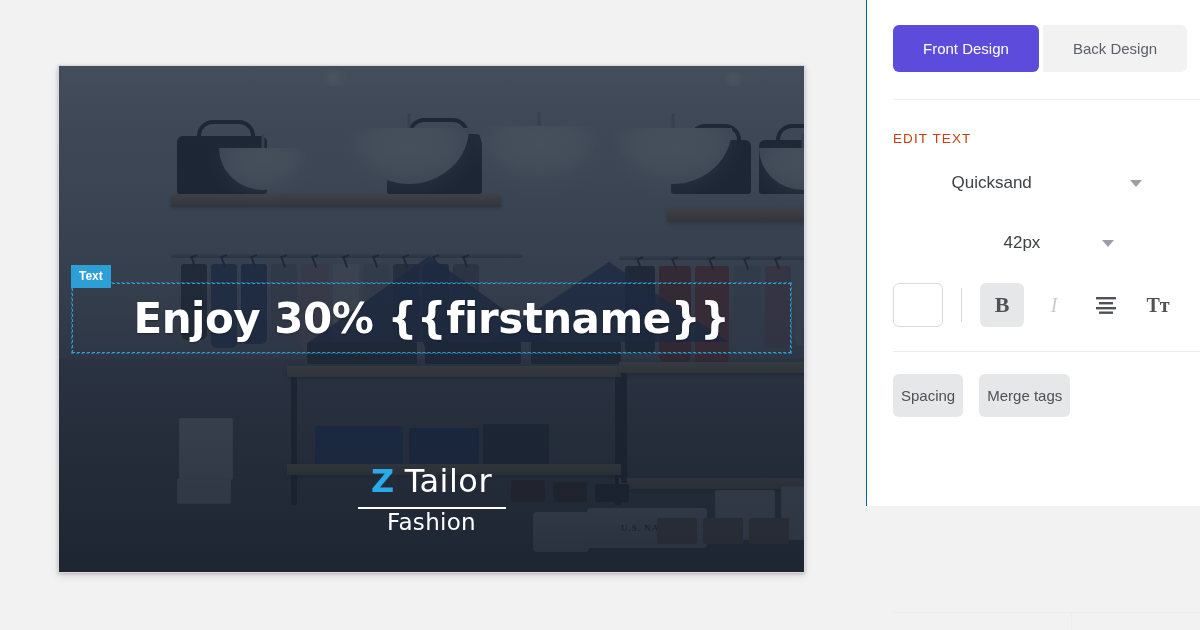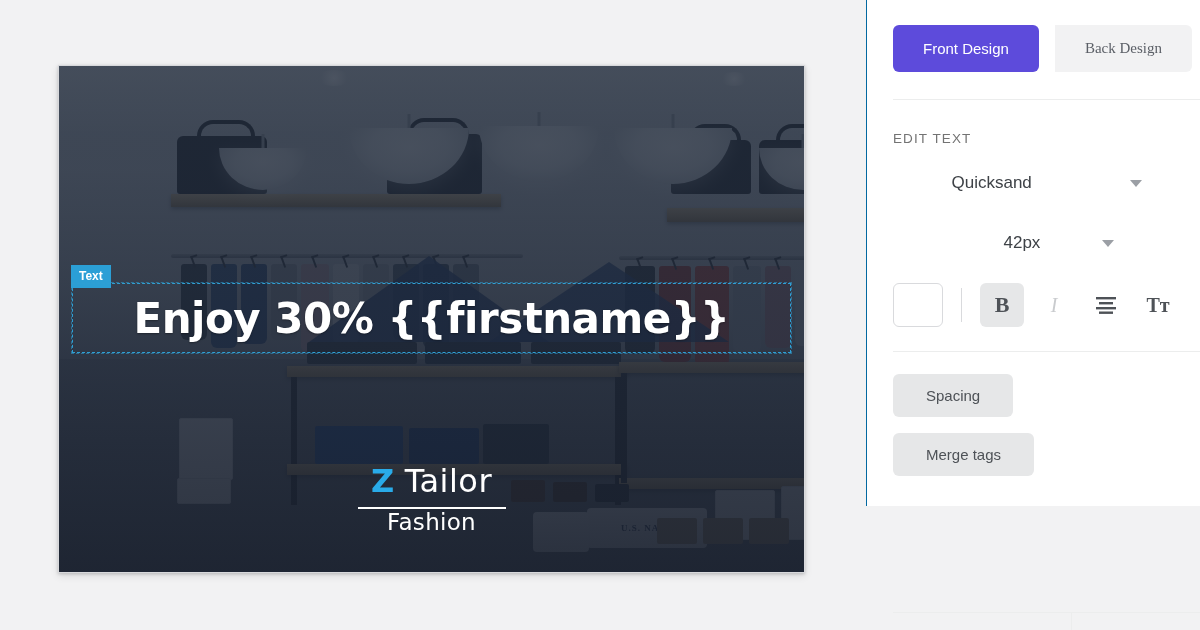--- a/index.html
+++ b/index.html
@@ -147,28 +147,28 @@
     border-left: 1px solid #0369a1;
   }
   .tabs { display: flex; padding: 25px 0 0 26px; }
   .tab {
     font-size: 15px; color: #5b5f66;
     padding: 16px 30px; border-radius: 6px;
     background: #f2f2f3; white-space: nowrap;
     cursor: pointer; line-height: 1;
   }
   .tab.active { background: #5d4bdb; color: #ffffff; }
-  .tab + .tab { margin-left: 16px; border-radius: 0 6px 6px 0; font-family: Liberation Serif, serif; }
+  .tab + .tab { margin-left: 4px; border-radius: 0 6px 6px 0; }
 
   .divider { height: 1px; background: #eceded; margin: 27px 0 0 26px; }
 
   .section-label {
     margin: 31px 0 0 26px;
     font-size: 13.5px; letter-spacing: 1.1px;
-    color: #737373; text-transform: uppercase;
+    color: #c2410c; text-transform: uppercase;
   }
 
   .row-font {
     display: flex; align-items: center;
     margin: 27px 0 0 26px;
     flex-direction: column;
   }
   .sel-field {
     display: flex; align-items: center; justify-content: space-between;
     font-size: 17px; color: #3e4247;
@@ -196,21 +196,21 @@
   }
   .tbtn.active { background: #e6e7e8; }
   .tbtn .g-b { font-size: 22px; font-weight: 700; font-family:"Liberation Serif", serif; }
   .tbtn .g-i { font-size: 20px; font-style: italic; color: #c9cbce; font-family:"Liberation Serif", serif; }
 
   .divider2 { height: 1px; background: #eceded; margin: 24px 0 0 26px; }
 
   .chips { margin: 22px 0 0 26px; display: flex; flex-wrap: wrap; gap: 16px; max-width: 270px; }
   .chip {
     background: #e6e7e8; color: #4e5257;
-    font-size: 15px; padding: 14px 33px; border-radius: 6px;
+    font-size: 15px; padding: 14px 8px; border-radius: 6px;
     line-height: 1; cursor: pointer; white-space: nowrap;
   }
 
   .footer-rule { position: absolute; left: 26px; right: 0; top: 612px; height: 1px; background: #eceded; }
   .footer-vrule { position: absolute; left: 204px; top: 613px; width: 1px; height: 17px; background: #eceded; }
 </style>
 </head>
 <body>
 
 <div class="app">

